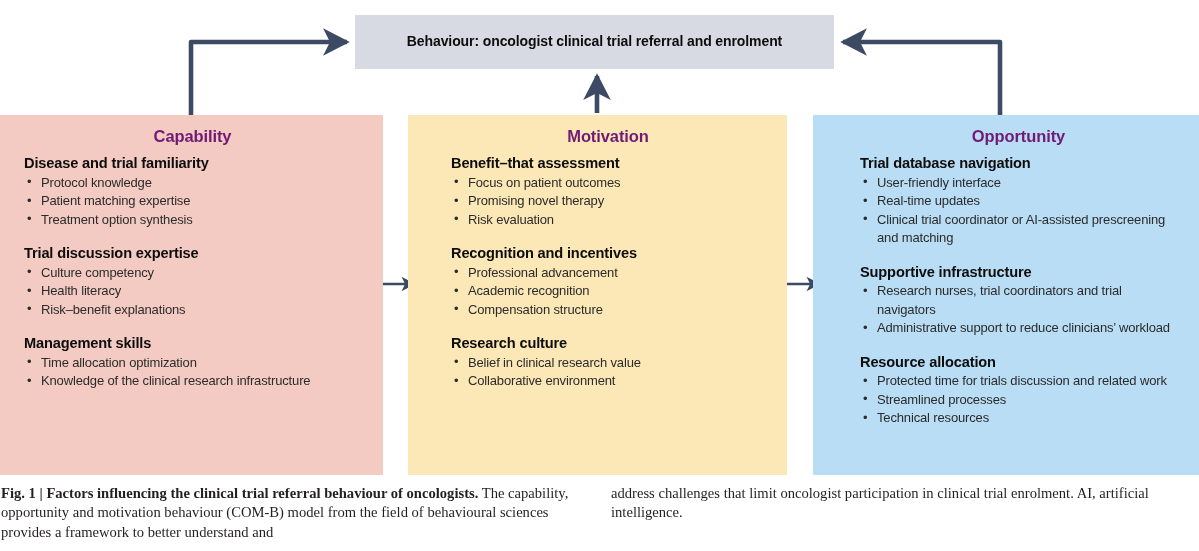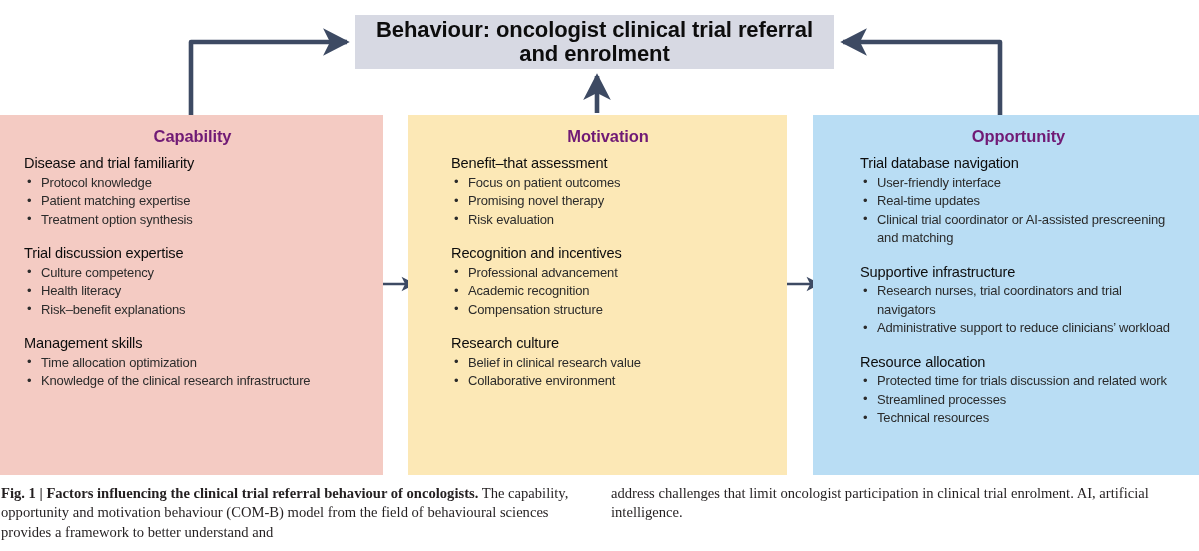--- a/index.html
+++ b/index.html
@@ -39,21 +39,21 @@
     top: 15px;
     width: 479px;
     height: 54px;
     background: #d7d9e3;
     display: flex;
     align-items: center;
     justify-content: center;
     box-sizing: border-box;
   }
   #behaviour-box .banner-text {
-    font-size: 22px;
+    font-size: 14px;
     font-weight: bold;
     letter-spacing: -0.1px;
     color: #0d0d0d;
     text-align: center;
     line-height: 1.1;
   }
 
   
   .pillar {
     position: absolute;
@@ -85,21 +85,21 @@
     font-size: 16.5px;
     font-weight: bold;
     color: #701a75;
     letter-spacing: -0.1px;
     margin: 0 0 9px 0;
     line-height: 1.1;
   }
 
   .group-title {
     font-size: 14.6px;
-    font-weight: normal;
+    font-weight: bold;
     color: #0d0d0d;
     letter-spacing: -0.15px;
     margin: 0 0 1px 0;
     line-height: 1.28;
   }
   .group + .group { margin-top: 15px; }
 
   ul.bullets {
     list-style: none;
     margin: 0;

